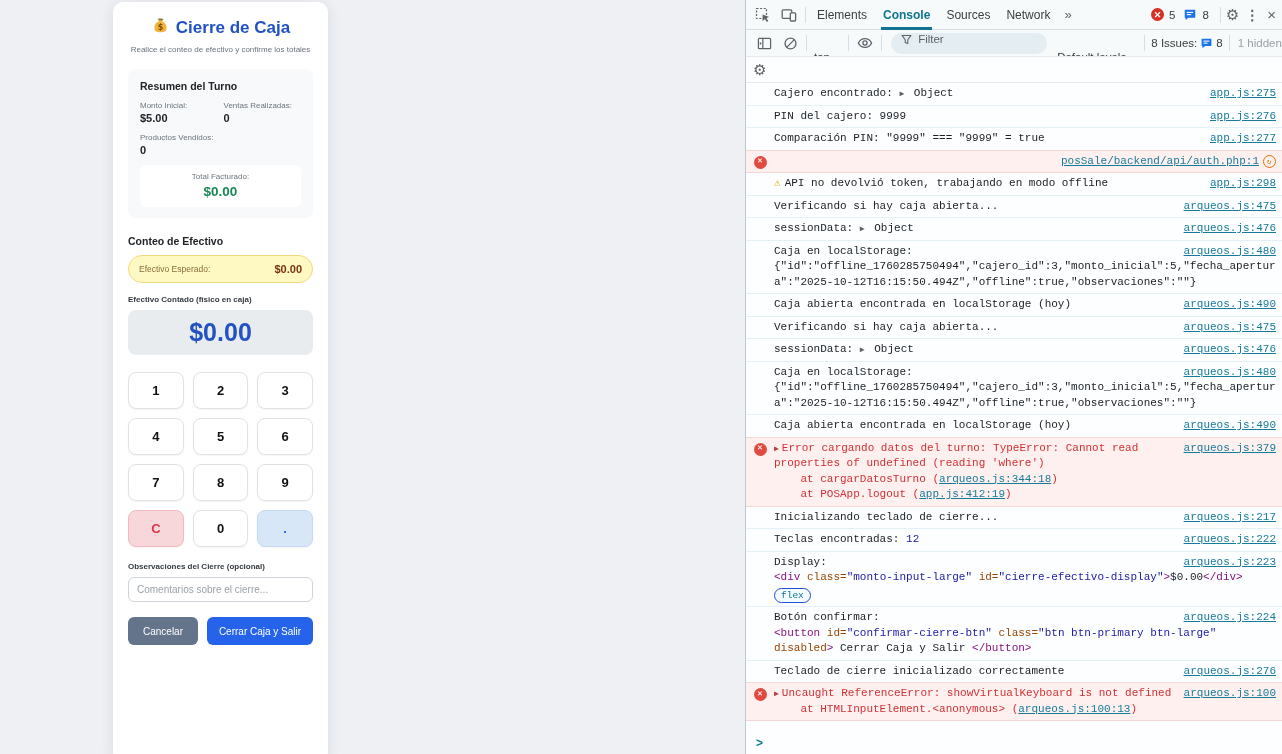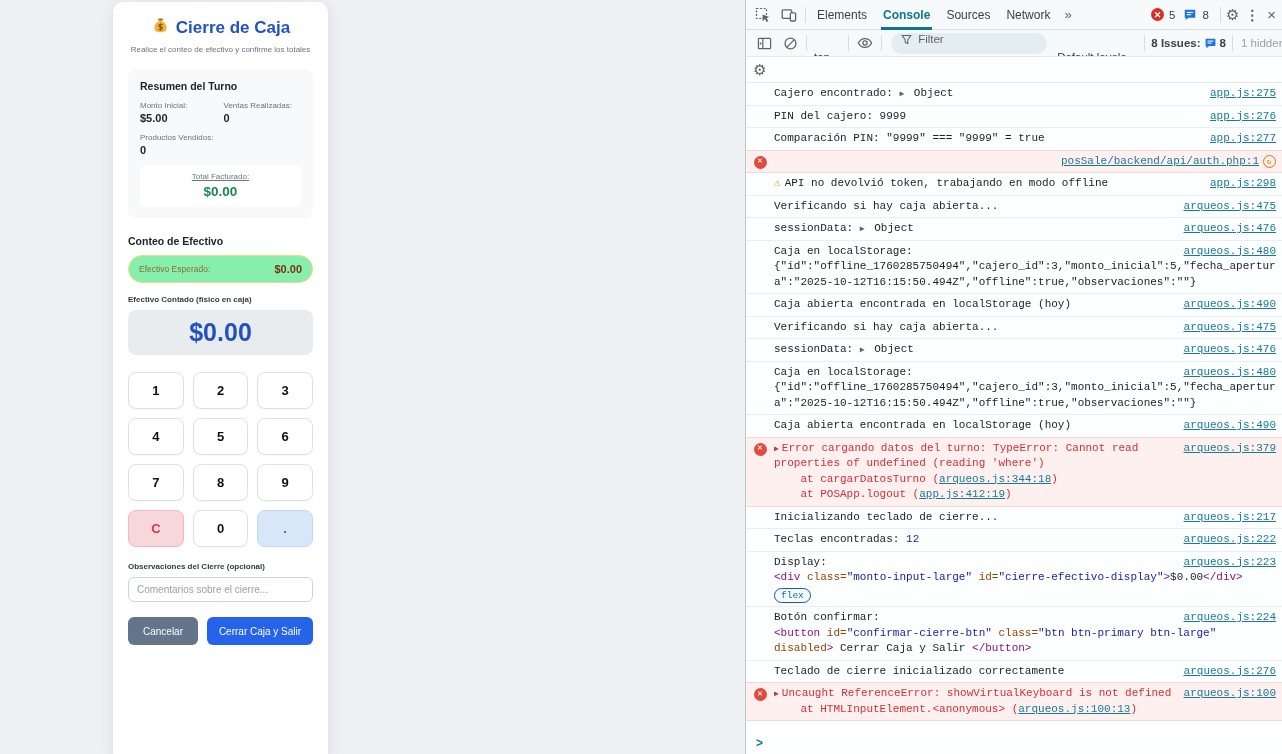--- a/index.html
+++ b/index.html
@@ -13,25 +13,25 @@
   .pos-title { text-align:center; color:#2152c4; font-size:17px; font-weight:bold;
     display:flex; align-items:center; justify-content:center; gap:6px; }
   .pos-subtitle { text-align:center; color:#6b7280; font-size:8px; margin-top:5px; }
 
   .summary-box { background:#f8f9fa; border-radius:8px; padding:11px 12px; margin-top:15px; }
   .section-heading { font-size:10.5px; font-weight:bold; color:#212529; }
   .sum-grid { display:grid; grid-template-columns:1fr 1fr; gap:9px 6px; margin-top:9px; }
   .sum-label { font-size:8px; color:#6c757d; }
   .sum-value { font-size:11px; font-weight:bold; color:#212529; margin-top:2px; }
   .total-box { background:#fff; border-radius:6px; text-align:center; padding:7px 4px 8px; margin-top:9px; }
-  .total-label { font-size:8px; color:#6c757d;text-decoration:underline; }
+  .total-label { font-size:8px; color:#6c757d; }
   .total-value { font-size:13.5px; font-weight:bold; color:#198754; margin-top:3px; }
 
   .conteo-heading { margin-top:17px; }
-  .expected-row { margin-top:8px; background:#86efac; border:1px solid #f3d97e; border-radius:14px;
+  .expected-row { margin-top:8px; background:#fef9c3; border:1px solid #f3d97e; border-radius:14px;
     padding:7px 10px; display:flex; justify-content:space-between; align-items:center; }
   .expected-label { font-size:8.5px; color:#8a6d3b; }
   .expected-value { font-size:11px; font-weight:bold; color:#7a330e; }
   .counted-label { font-size:8px; font-weight:bold; color:#343a40; margin-top:12px; }
   .amount-display { margin-top:6px; background:#e9ecef; border-radius:8px; height:45px;
     display:flex; align-items:center; justify-content:center;
     color:#2151c4; font-size:25px; font-weight:bold; }
 
   .keypad { display:grid; grid-template-columns:repeat(3,1fr); gap:9px; margin-top:17px; }
   .key { height:37px; background:#fff; border:1px solid #dee2e6; border-radius:8px;
@@ -74,21 +74,21 @@
 
   .dt-toolbar { height:27px; background:#f7fafb; border-bottom:1px solid #e3e9ed;
     display:flex; align-items:center; padding:0 5px; flex:none; white-space:nowrap; overflow:hidden; }
   .dd-label { font-size:11.5px; color:#3c4043; padding:0 4px; cursor:pointer;margin-top:28px; }
   .dd-arrow { font-size:8px; color:#5f6368; }
   .filter-pill { display:flex; align-items:flex-start; gap:5px; background:#e4edf2; border-radius:11px;
     height:21px; width:178px; padding:0 9px; margin:0 6px; }
   .filter-pill input { border:none; background:transparent; outline:none; font-size:11.5px; color:#3c4043; width:120px;
     font-family:"Liberation Sans",sans-serif; }
   .filter-pill input::placeholder { color:#5f6368; }
-  .issues-label { font-size:11.5px; color:#3c4043; padding:0 3px;font-weight:bold; }
+  .issues-label { font-size:11.5px; color:#3c4043; padding:0 3px; }
   .hidden-label { font-size:11.5px; color:#9aa0a6; padding-left:5px; }
 
   .dt-gearrow { height:26px; border-bottom:1px solid #e3e9ed; display:flex; align-items:center; padding:0 7px; flex:none; background:#fcfeff; }
 
   
   .console-list { flex:1; overflow:hidden; font-family:"Liberation Mono", monospace; font-size:11px; color:#1a1f24; }
   .crow { display:flex; border-bottom:1px solid #e2f1f5; padding:3px 6px 3px 0; line-height:15.5px; }
   .crow.error { background:#fdf0ef; border-bottom:1px solid #f3d9d6; border-top:1px solid #f3d9d6; margin-top:-1px; }
   .crow.error .cbody { color:#d13135; }
   .cicon { width:28px; flex:none; display:flex; justify-content:center; padding-top:2px; }

